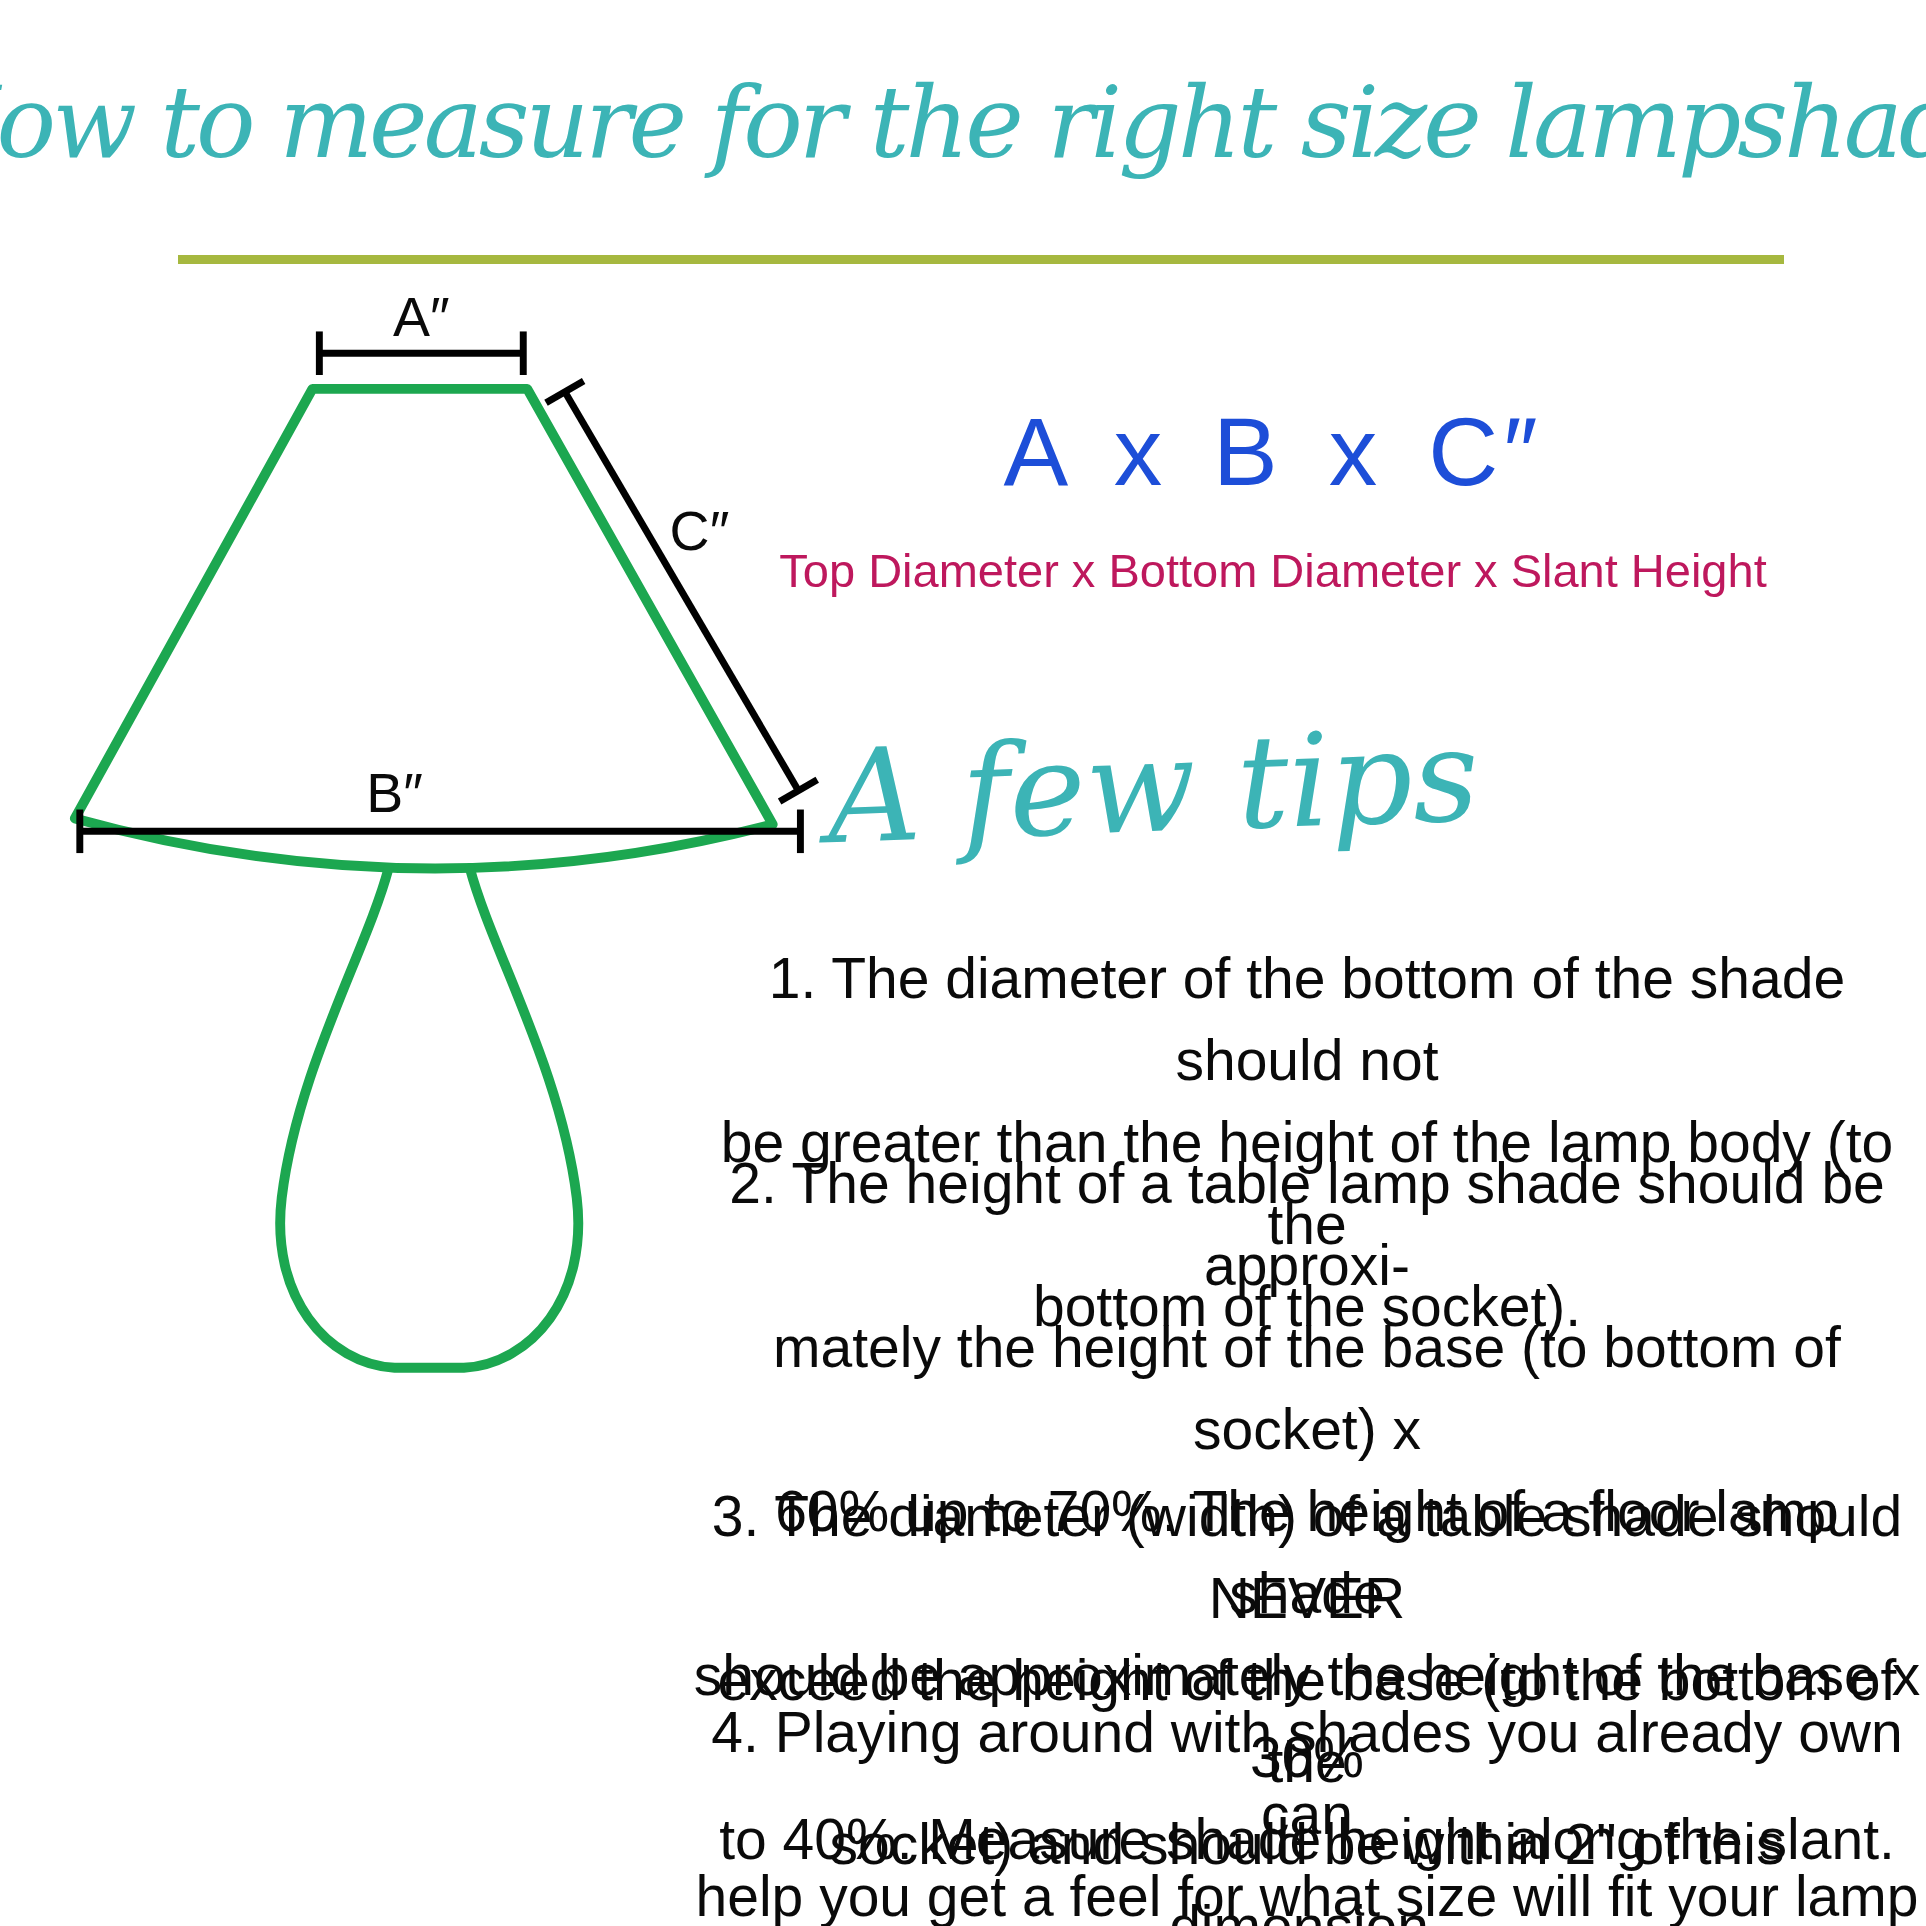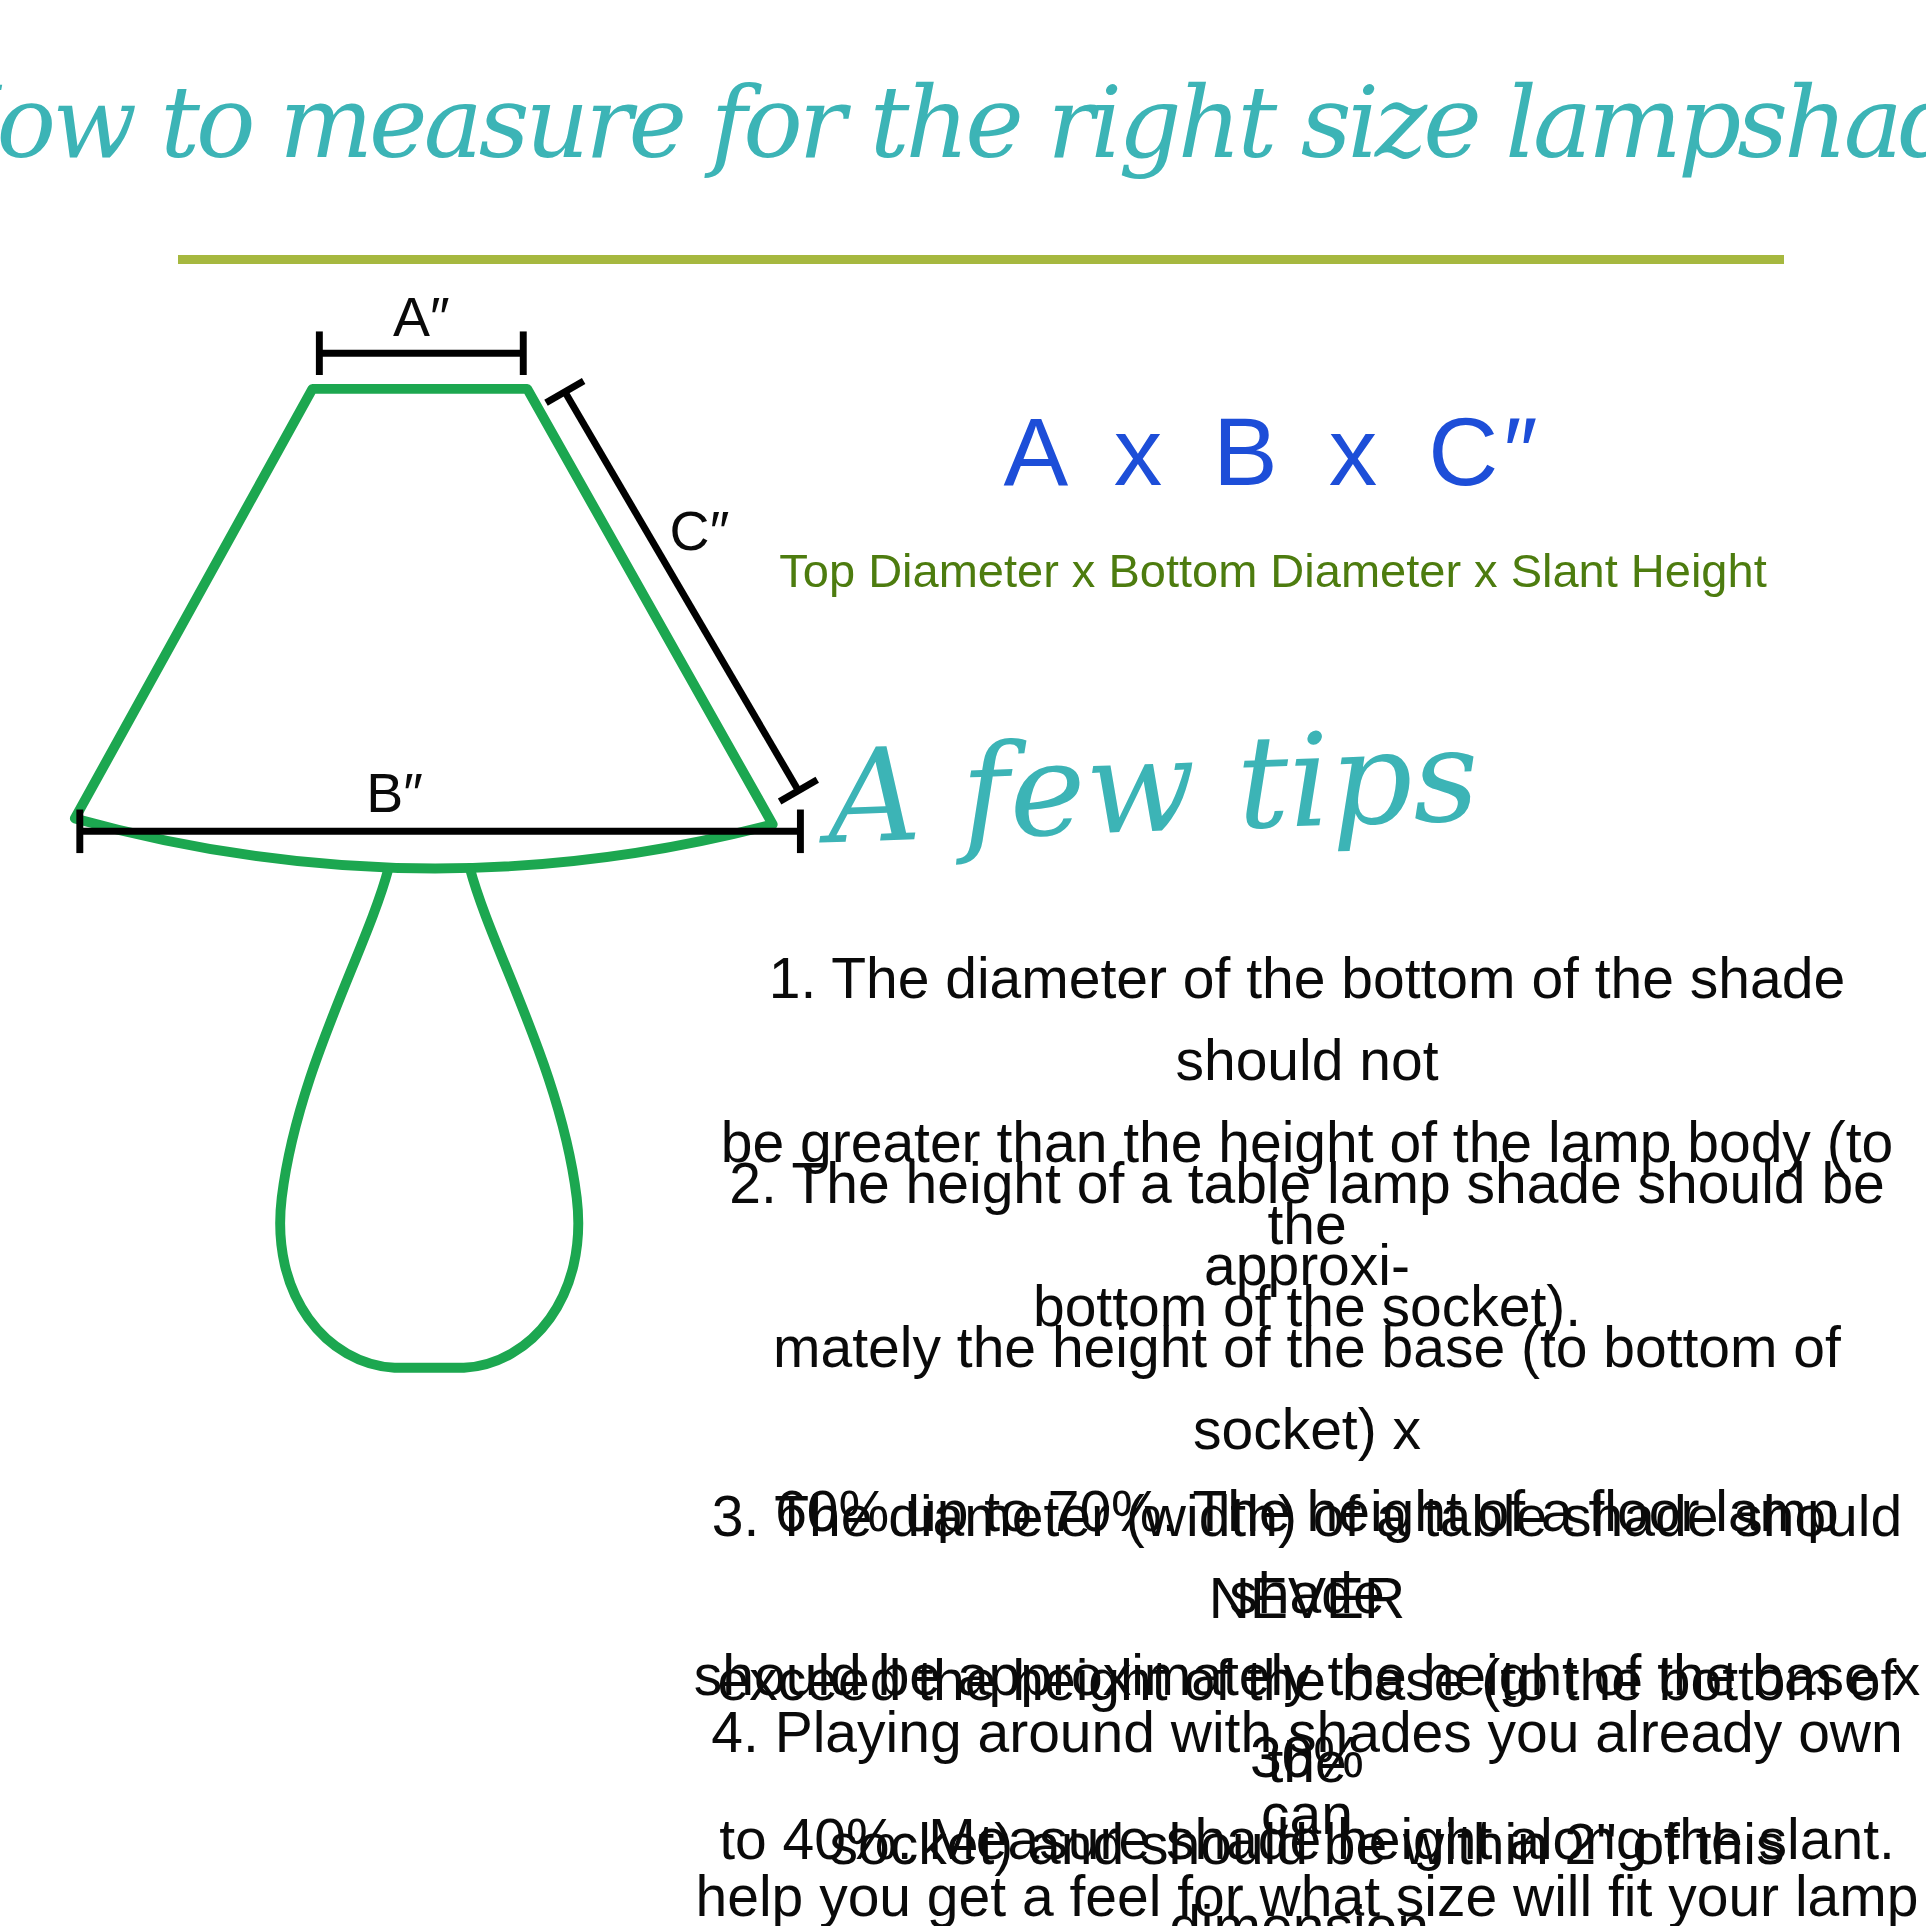--- a/index.html
+++ b/index.html
@@ -42,21 +42,21 @@
     font-size:97px;
     letter-spacing:5px;
     word-spacing:14px;
     color:#1d4ed8;
   }
   .formula-subtitle{
     position:absolute;
     top:543px;left:659px;width:1228px;
     text-align:center;
     font-size:47px;
-    color:#4d7c0f;
+    color:#be185d;
   }
   .tips-heading{
     position:absolute;
     top:711px;left:559px;width:1188px;
     text-align:center;
     font-family:"DejaVu Serif", serif;
     font-style:italic;
     font-size:129px;
     color:var(--teal);
     transform:rotate(-2deg);

